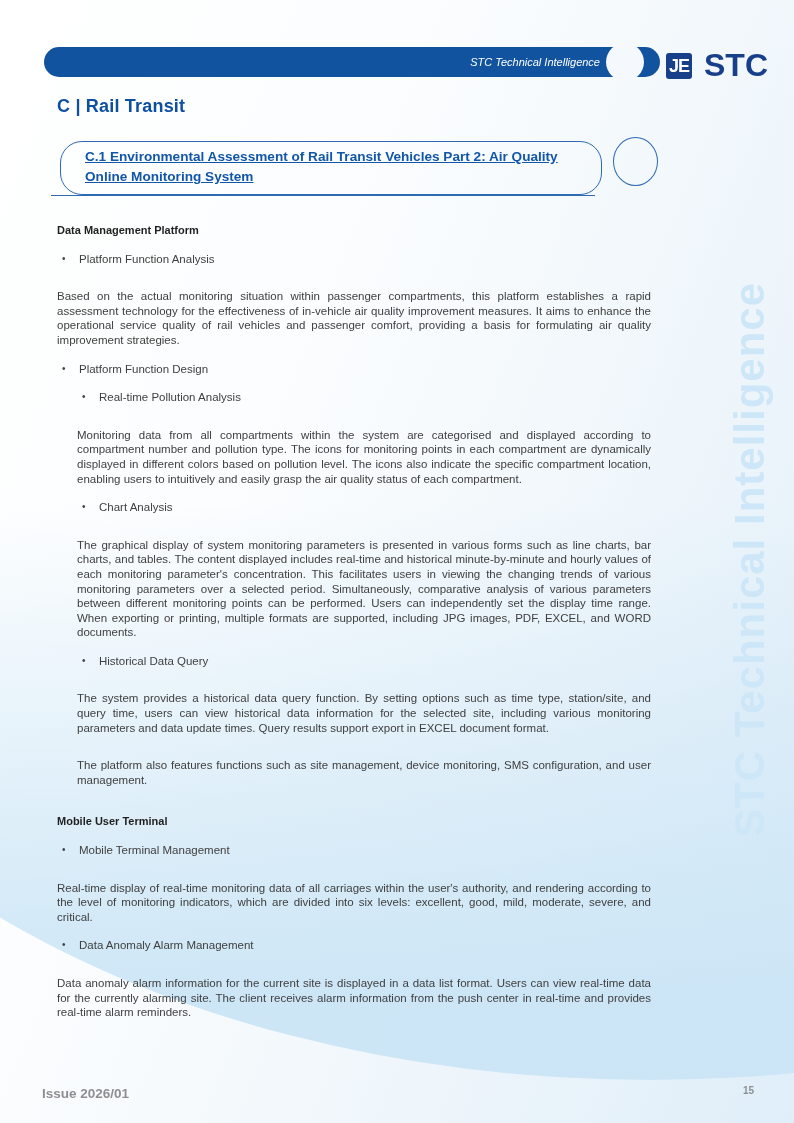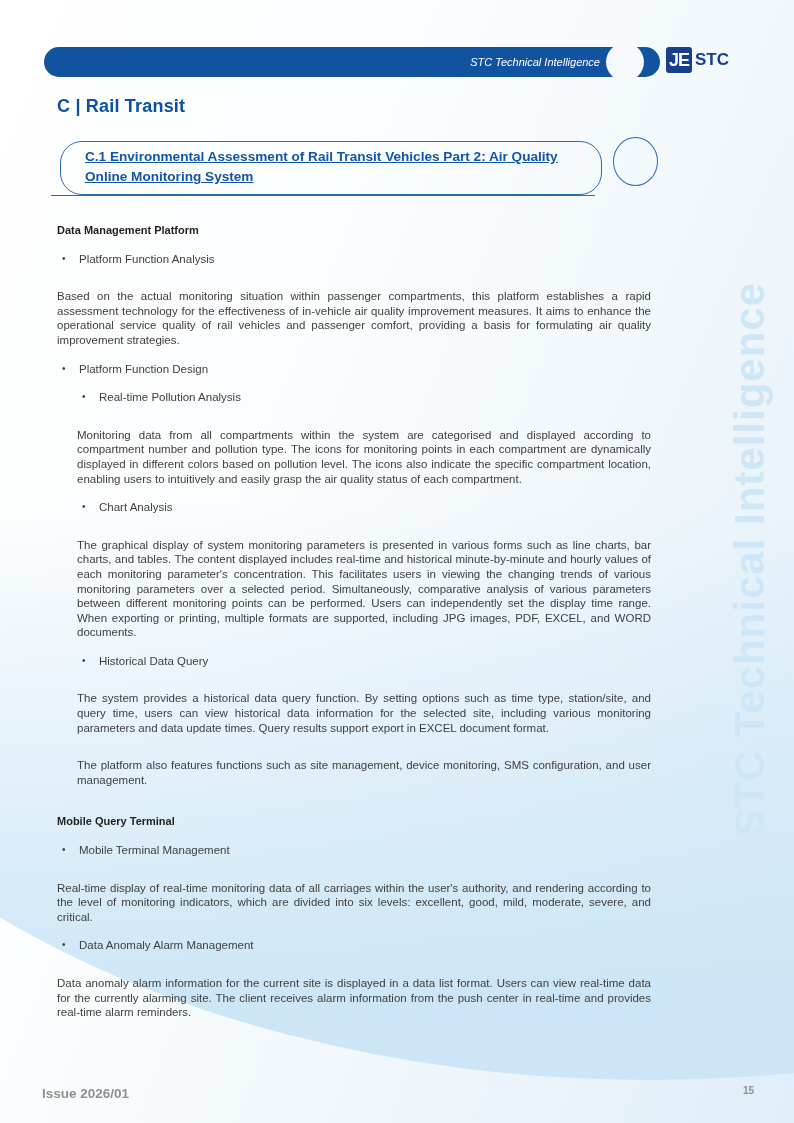--- a/index.html
+++ b/index.html
@@ -22,21 +22,21 @@
   
   .banner-svg{position:absolute;left:44px;top:45px;width:620px;height:34px;}
   .banner-label{font-family:"Liberation Sans",sans-serif;font-size:11px;font-style:italic;fill:#ffffff;}
   .logo{position:absolute;left:666px;top:47px;display:flex;align-items:center;}
   .logo-mark{
     width:26px;height:26px;background:#173f8a;border-radius:3px;
     color:#ffffff;font-weight:bold;font-size:18px;line-height:26px;text-align:center;
     letter-spacing:-1px;
   }
   .logo-text{
-    color:#173f8a;font-weight:bold;font-size:17px;letter-spacing:0px;margin-left:3px;
+    color:#173f8a;font-weight:bold;font-size:32px;letter-spacing:0px;margin-left:12px;
     font-family:"Liberation Sans",sans-serif;
   }
   
   .section-heading{
     margin:96px 0 0 57px;
     color:#0d50a1;font-size:18px;font-weight:bold;letter-spacing:0.2px;
   }
   
   .title-box{
     position:relative;
@@ -112,21 +112,21 @@
         <div class="b1">Platform Function Design</div>
         <div class="b2">Real-time Pollution Analysis</div>
         <div class="p2">Monitoring data from all compartments within the system are categorised and displayed according to compartment number and pollution type. The icons for monitoring points in each compartment are dynamically displayed in different colors based on pollution level. The icons also indicate the specific compartment location, enabling users to intuitively and easily grasp the air quality status of each compartment.</div>
         <div class="b2">Chart Analysis</div>
         <div class="p2">The graphical display of system monitoring parameters is presented in various forms such as line charts, bar charts, and tables. The content displayed includes real-time and historical minute-by-minute and hourly values of each monitoring parameter's concentration. This facilitates users in viewing the changing trends of various monitoring parameters over a selected period. Simultaneously, comparative analysis of various parameters between different monitoring points can be performed. Users can independently set the display time range. When exporting or printing, multiple formats are supported, including JPG images, PDF, EXCEL, and WORD documents.</div>
         <div class="b2">Historical Data Query</div>
         <div class="p2">The system provides a historical data query function. By setting options such as time type, station/site, and query time, users can view historical data information for the selected site, including various monitoring parameters and data update times. Query results support export in EXCEL document format.</div>
         <div class="p2">The platform also features functions such as site management, device monitoring, SMS configuration, and user management.</div>
       </div>
       <div class="section">
-        <div class="sec-heading">Mobile Query Terminal</div>
+        <div class="sec-heading">Mobile User Terminal</div>
         <div class="b1">Mobile Terminal Management</div>
         <div class="p1">Real-time display of real-time monitoring data of all carriages within the user's authority, and rendering according to the level of monitoring indicators, which are divided into six levels: excellent, good, mild, moderate, severe, and critical.</div>
         <div class="b1">Data Anomaly Alarm Management</div>
         <div class="p1">Data anomaly alarm information for the current site is displayed in a data list format. Users can view real-time data for the currently alarming site. The client receives alarm information from the push center in real-time and provides real-time alarm reminders.</div>
       </div>
     </div>
 
   <div class="watermark">STC Technical Intelligence</div>
 
   <div class="footer-issue">Issue 2026/01</div>

